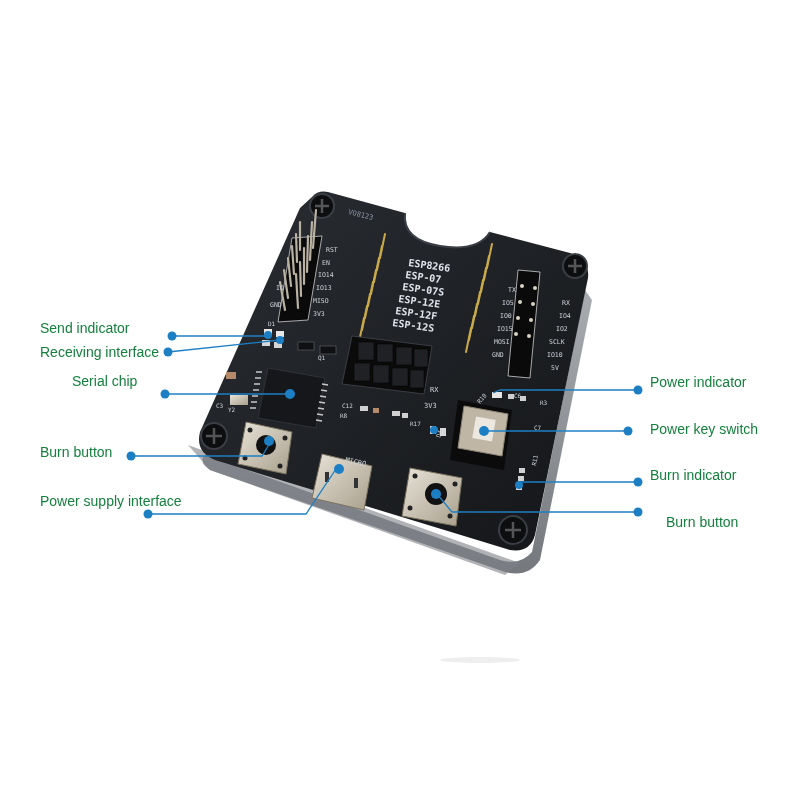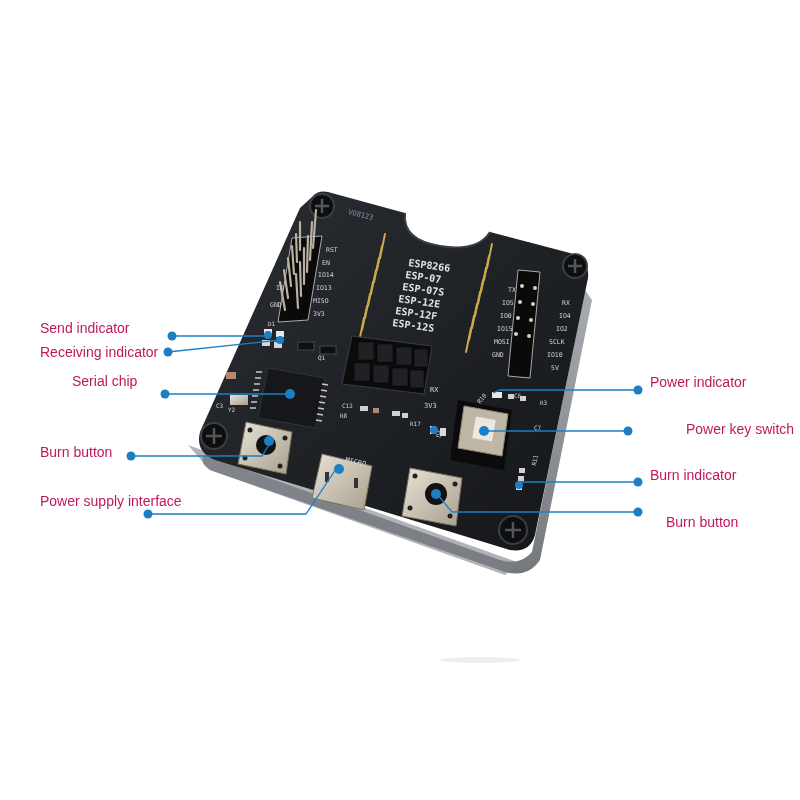--- a/index.html
+++ b/index.html
@@ -1,18 +1,18 @@
 <!DOCTYPE html>
 <html><head>
 <meta charset="utf-8">
 <style>
   html,body{margin:0;padding:0;background:#ffffff;}
   body{width:800px;height:800px;position:relative;overflow:hidden;font-family:"Liberation Sans","DejaVu Sans",sans-serif;}
   .stage{position:absolute;left:0;top:0;width:800px;height:800px;}
-  .label{position:absolute;font-size:14px;color:#be185d;white-space:nowrap;line-height:16px;}
+  .label{position:absolute;font-size:14px;color:#15803d;white-space:nowrap;line-height:16px;}
   svg text{font-family:"DejaVu Sans Mono","Liberation Mono",monospace;}
 </style>
 </head>
 <body>
 
 <div class="stage">
 
 <svg width="800" height="800" viewBox="0 0 800 800" xmlns="http://www.w3.org/2000/svg" style="position:absolute;left:0;top:0;">
   <defs>
     <linearGradient id="edge" x1="0" y1="0" x2="0" y2="1">
@@ -303,23 +303,23 @@
     <circle cx="638" cy="390" r="4.5"></circle>
     <circle cx="628" cy="431" r="4.5"></circle>
     <circle cx="638" cy="482" r="4.5"></circle>
     <circle cx="638" cy="512" r="4.5"></circle>
   </g>
 
   <ellipse cx="480" cy="660" rx="40" ry="3" fill="#eeeeee"></ellipse>
 </svg>
 
 <div class="label" style="left:40px;top:320px;">Send indicator</div>
-<div class="label" style="left:40px;top:344px;">Receiving indicator</div>
+<div class="label" style="left:40px;top:344px;">Receiving interface</div>
 <div class="label" style="left:72px;top:373px;">Serial chip</div>
 <div class="label" style="left:40px;top:444px;">Burn button</div>
 <div class="label" style="left:40px;top:493px;">Power supply interface</div>
 
 <div class="label" style="left:650px;top:374px;">Power indicator</div>
-<div class="label" style="left:650px;top:421px;margin-left:36px;">Power key switch</div>
+<div class="label" style="left:650px;top:421px;">Power key switch</div>
 <div class="label" style="left:650px;top:467px;">Burn indicator</div>
 <div class="label" style="left:650px;top:514px;margin-left:16px;">Burn button</div>
 
 </div>
 
 </body></html>

